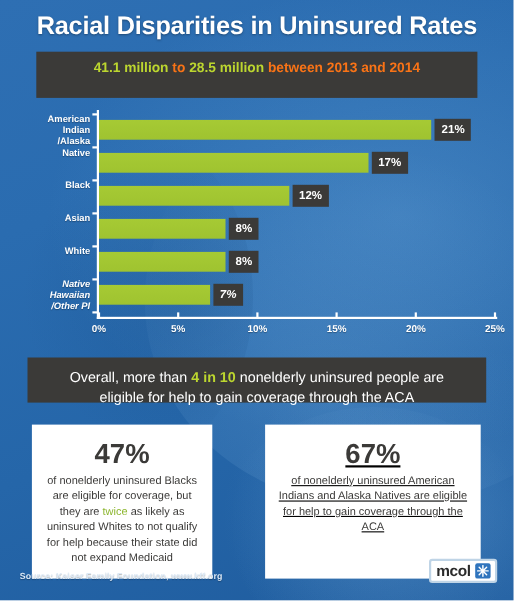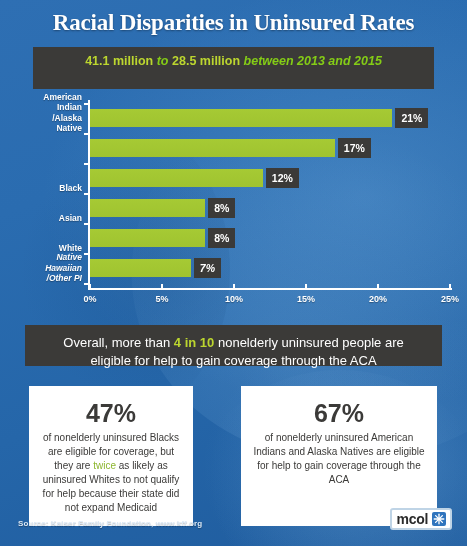--- a/index.html
+++ b/index.html
@@ -49,41 +49,40 @@
   .title {
     position: absolute;
     left: 0; top: 10px;
     width: 467px;
     text-align: center;
     color: #ffffff;
     font-size: 23px;
     font-weight: bold;
     letter-spacing: -0.2px;
     text-shadow: 0 1px 2px rgba(0,0,0,0.35);
-    font-family: Liberation Serif, serif;
   }
 
   
   .dark-banner {
     position: absolute;
     background: #3b3a38;
     color: #ffffff;
     text-align: center;
     line-height: 1.42;
   }
   .dark-banner .hl { color: #bcd62f; font-weight: bold; }
 
   #banner-top {
     left: 33px; top: 47px;
     width: 401px; height: 42px;
     font-size: 12.5px;
     padding-top: 6px;
   }
   #banner-top .line2 { font-weight: bold; }
-  #banner-top .line2 .plain { font-weight: bold; color:#84cc16;font-style:italic; }
+  #banner-top .line2 .plain { font-weight: bold; color:#f97316; }
 
   #banner-mid {
     left: 25px; top: 325px;
     width: 417px; height: 41px;
     font-size: 13px;
     padding-top: 9px;
   }
 
   
   #chart {
@@ -98,21 +97,21 @@
     height: 30px;
   }
   .cat-label {
     position: absolute;
     left: 0; top: 0;
     width: 82px;
     height: 30px;
     display: flex;
     flex-direction: column;
     align-items: flex-end;
-    justify-content: flex-end;
+    justify-content: flex-start;
     color: #ffffff;
     font-size: 8.5px;
     font-weight: bold;
     line-height: 1.2;
     text-align: right;
     text-shadow: 0 1px 1px rgba(0,0,0,0.3);
     padding-left: 29px;
   }
   .bar {
     position: absolute;
@@ -175,21 +174,21 @@
   
   .stat-card {
     position: absolute;
     background: #ffffff;
     top: 386px;
     height: 140px;
     padding: 14px 10px 0 10px;
     text-align: center;
   }
   #card-left  { left: 29px;  width: 164px; }
-  #card-right { left: 241px; width: 196px; }
+  #card-right { left: 241px; width: 196px; text-decoration: underline; }
 
   .stat-number {
     color: #3b3a38;
     font-size: 25px;
     font-weight: bold;
     line-height: 1.1;
     margin-bottom: 3px;
   }
   .stat-text {
     color: #3b3a38;
@@ -242,21 +241,21 @@
 <div id="infographic">
 
   <div class="swoosh swoosh-a"></div>
   <div class="swoosh swoosh-b"></div>
   <div class="swoosh swoosh-c"></div>
 
   <div class="title">Racial Disparities in Uninsured Rates</div>
 
   <div class="dark-banner" id="banner-top">
     <div class="line2">
-      <span class="hl">41.1 million</span><span class="plain">&nbsp;</span><span class="plain">to</span><span class="plain">&nbsp;</span><span class="hl">28.5 million</span><span class="plain">&nbsp;</span><span class="plain">between 2013 and 2015</span>
+      <span class="hl">41.1 million</span><span class="plain">&nbsp;</span><span class="plain">to</span><span class="plain">&nbsp;</span><span class="hl">28.5 million</span><span class="plain">&nbsp;</span><span class="plain">between 2013 and 2014</span>
     </div>
   </div>
 
   <div id="chart">
 
     <div id="y-axis"></div>
     <div id="x-axis"></div>
 
     <div id="chart-rows">
         <div class="chart-row" style="top: 3px;">

